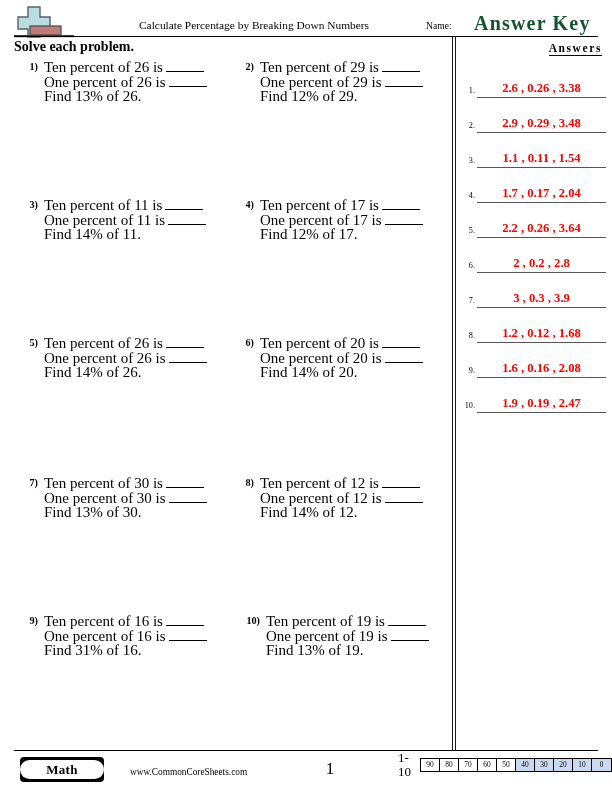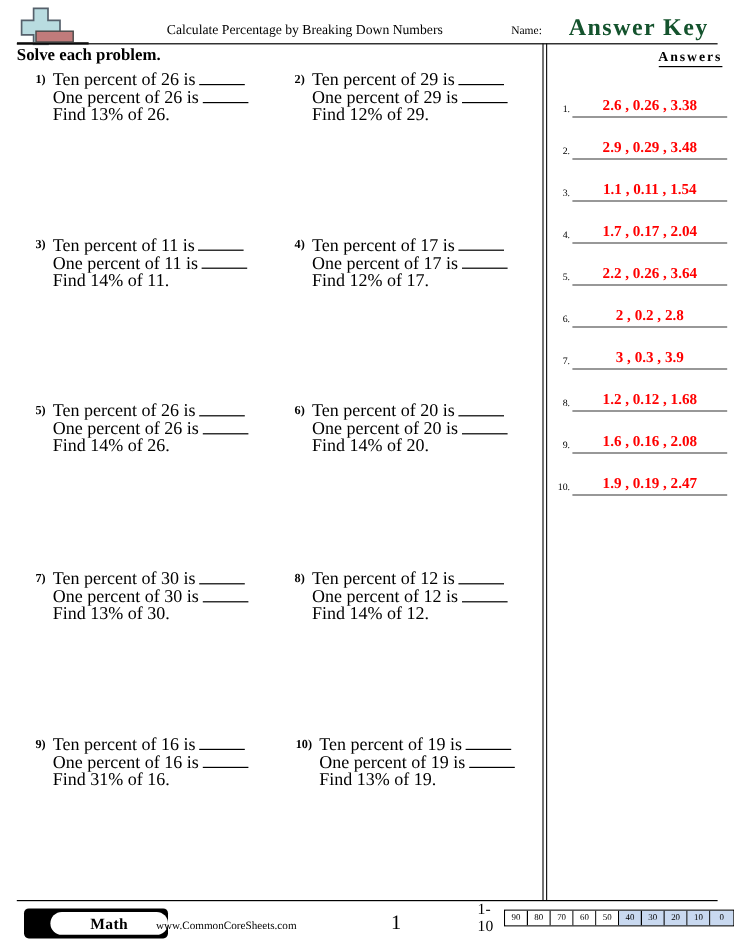--- a/index.html
+++ b/index.html
@@ -199,27 +199,27 @@
     left: 14px;
     top: 750px;
     width: 584px;
     height: 0;
     border-top: 1.3px solid #000;
   }
   .math-badge {
     position: absolute;
     left: 20px;
     top: 757px;
-    width: 120px;
+    width: 84px;
     height: 25px;
     background: #000000;
     border-radius: 4px;
     display: flex;
     align-items: center;
-    justify-content: flex-end;
+    justify-content: flex-start;
   }
   .math-badge-inner {
     width: 98px;
     height: 19px;
     background: #ffffff;
     border-radius: 10px;
     display: flex;
     align-items: center;
     justify-content: center;
     font-size: 13px;

